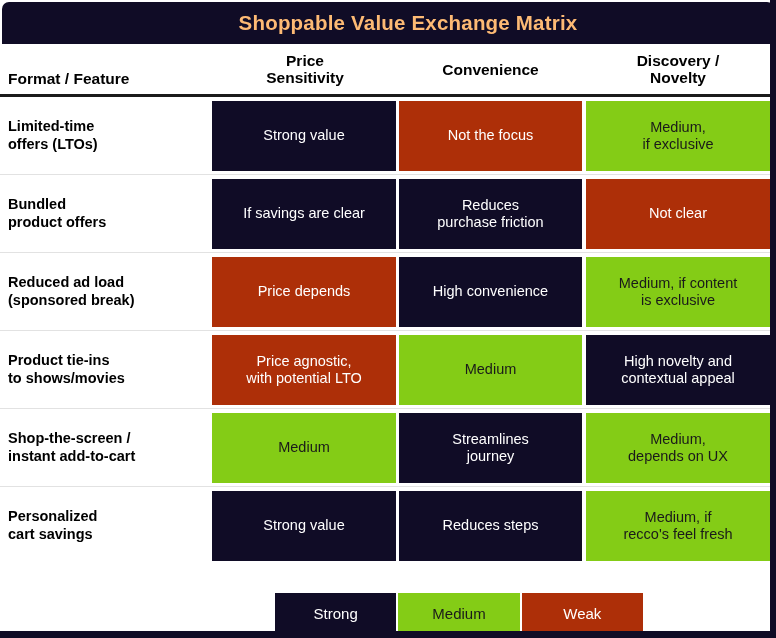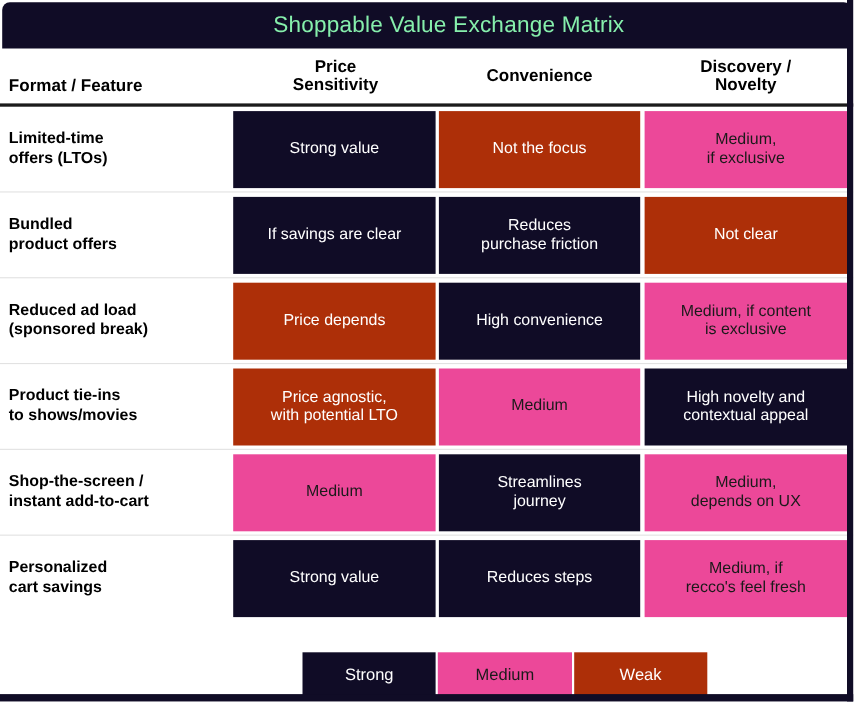--- a/index.html
+++ b/index.html
@@ -28,23 +28,23 @@
     width: 772px;
     height: 42px;
     background: #100c26;
     border-radius: 7px 7px 0 0;
     display: flex;
     align-items: center;
     justify-content: center;
     box-sizing: border-box;
   }
   #title-text {
-    color: #86efac;
+    color: #fdba74;
     font-size: 20.5px;
-    font-weight: normal;
+    font-weight: bold;
     letter-spacing: 0.2px;
     line-height: 1;
     white-space: nowrap;
     margin-left: 40px;
   }
 
   
   #header-row {
     position: absolute;
     left: 0;
@@ -129,21 +129,21 @@
     font-size: 14.5px;
     line-height: 1.2;
     box-sizing: border-box;
     padding: 2px 6px;
   }
   .c1 { left: 212px; width: 184px; text-align: center; }
   .c2 { left: 399px; width: 183px; }
   .c3 { left: 586px; width: 184px; }
 
   .strong { background: #100c26; color: #ffffff; }
-  .medium { background: #ec4899; color: #1a1a1a; }
+  .medium { background: #84cc16; color: #1a1a1a; }
   .weak   { background: #ad2f08; color: #ffffff; }
 
   
   #legend {
     position: absolute;
     left: 275px;
     top: 593px;
     width: 368px;
     height: 40px;
     display: flex;

